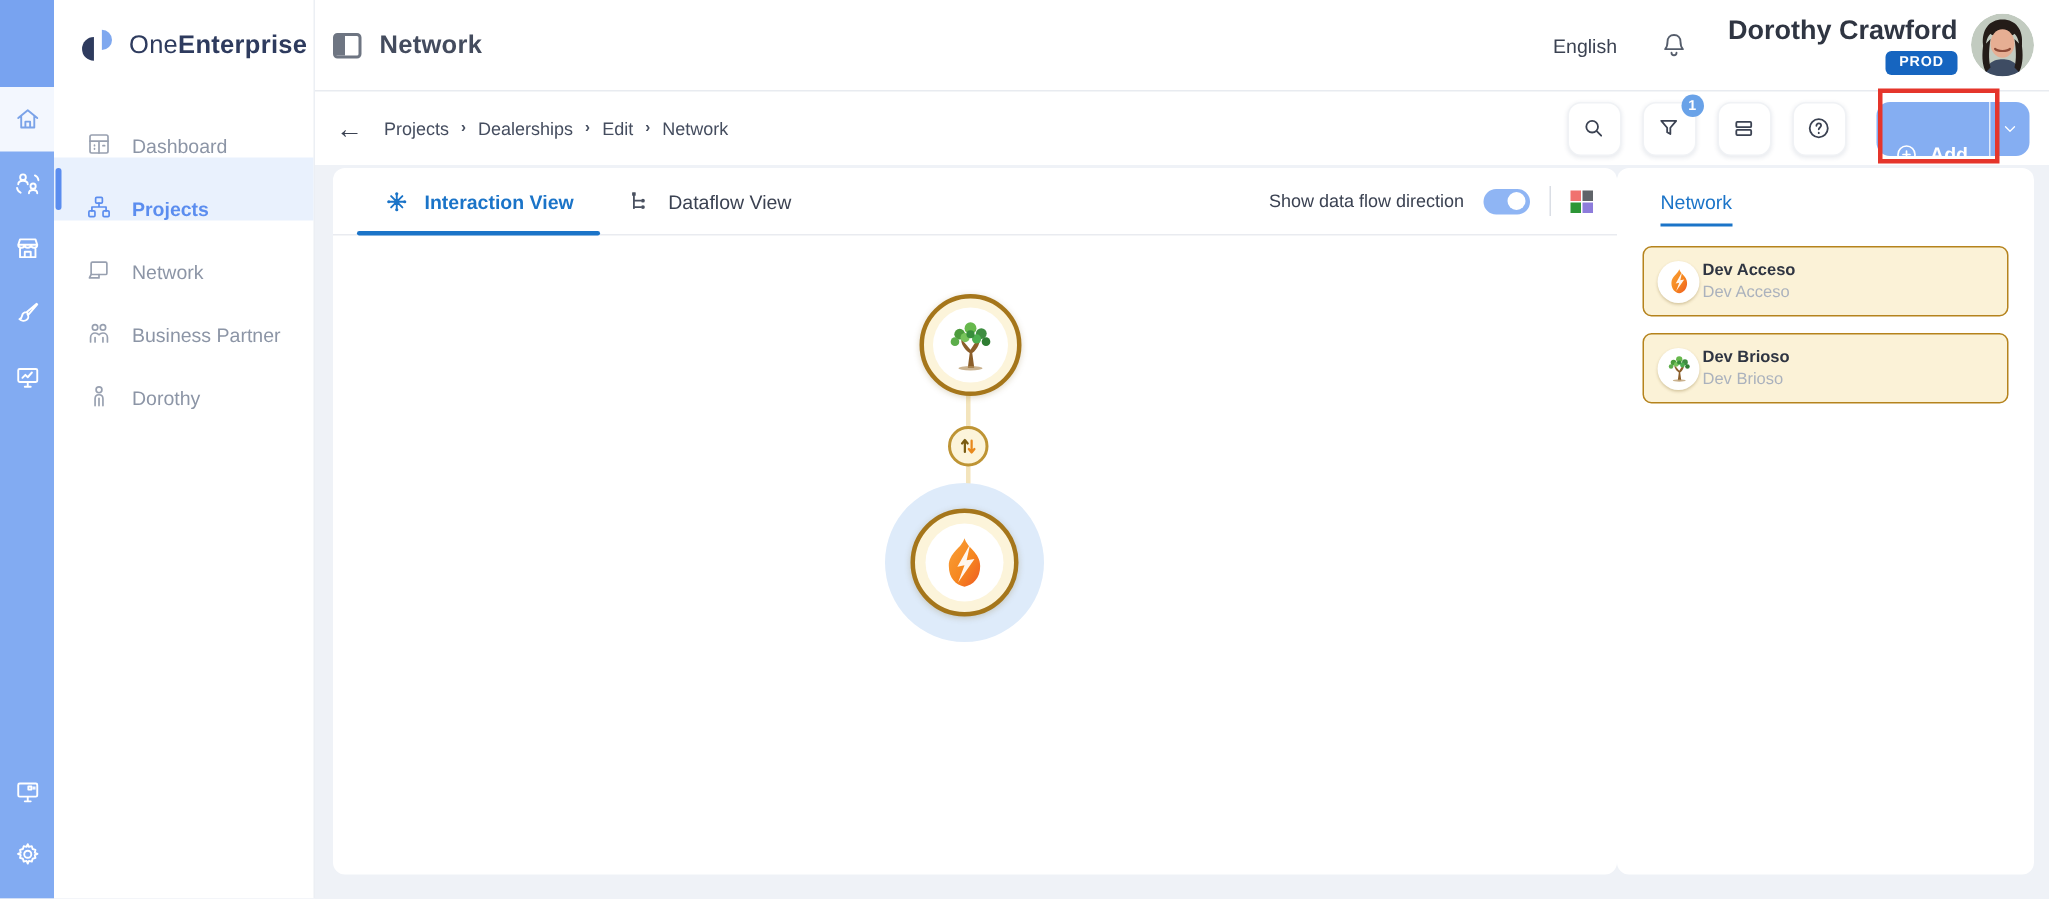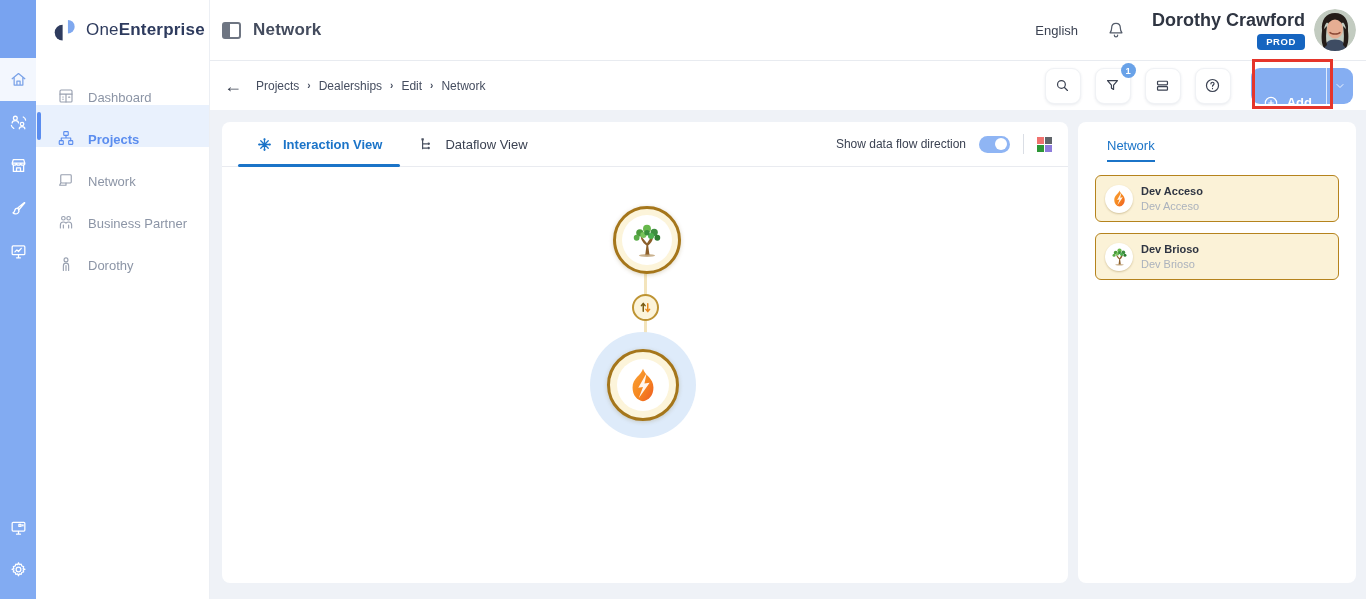--- a/index.html
+++ b/index.html
@@ -56,21 +56,21 @@
   .tool-btn svg { width:17px; height:17px; stroke:#3B4252; fill:none; stroke-width:1.7; stroke-linecap:round; stroke-linejoin:round; }
   .tool-badge { position:absolute; top:-6px; right:-6px; min-width:15px; height:15px; border-radius:8px; background:#69A2E8; color:#fff; font-size:9.5px; font-weight:bold; display:flex; align-items:center; justify-content:center; padding:0 4px; }
   .add-btn { margin-left:6px; height:36px; background:#85AEF2; border-radius:9px; display:flex; align-items:center; color:#fff; cursor:pointer; overflow:hidden; }
   .add-main { display:flex; align-items:center; gap:8px; padding:0 14px 0 12px; font-size:13px; font-weight:bold;margin-top:34px; }
   .add-main svg, .add-caret svg { width:16px; height:16px; stroke:#fff; fill:none; stroke-width:1.7; stroke-linecap:round; stroke-linejoin:round; }
   .add-caret { width:27px; height:36px; display:flex; align-items:center; justify-content:center; border-left:1px solid rgba(255,255,255,.75); }
   .add-caret svg { width:12px; height:12px; }
   .annotation-box { position:absolute; top:-2px; right:33px; width:81px; height:50px; border:3px solid #E5352B; pointer-events:none; z-index:5; }
 
   
-  .content { flex:1; display:flex; gap:10px; padding:12px 10px 16px 12px; min-height:0; }
+  .content { flex:1; display:flex; padding:2px 10px 16px 12px; min-height:0; }
   .canvas { flex:1; background:#fff; border-radius:8px; display:flex; flex-direction:column; min-width:0; }
   .canvas-head { height:45px; border-bottom:1px solid #E9EBF0; display:flex; align-items:stretch; padding:0 16px; }
   .tab { display:flex; align-items:center; gap:10px; font-size:13px; color:#3B4252; padding:0 18px; cursor:pointer; position:relative; }
   .tab svg { width:17px; height:17px; }
   .tab.active { color:#1B74C8; font-weight:bold; }
   .tab.active::after { content:""; position:absolute; left:0; right:0; bottom:-1px; height:3px; background:#1B74C8; border-radius:2px; }
   .canvas-head-right { margin-left:auto; display:flex; align-items:center; gap:13px; }
   .toggle-label { font-size:12px; color:#3B4252; }
   .toggle { width:31px; height:17px; border-radius:9px; background:#8FB5F4; position:relative; cursor:pointer; }
   .toggle .knob { position:absolute; top:2.5px; right:3px; width:12px; height:12px; border-radius:50%; background:#fff; }
@@ -84,21 +84,21 @@
   .node-inner { background:#fff; border-radius:50%; display:flex; align-items:center; justify-content:center; }
   .halo { position:absolute; border-radius:50%; background:#DEEBFA; }
   .edge-icon { position:absolute; width:27px; height:27px; border-radius:50%; background:#FCF4DA; border:2px solid #BE9434; display:flex; align-items:center; justify-content:center; cursor:pointer; }
 
   
   .side-panel { width:278px; background:#fff; border-radius:8px; padding:14px 17px; flex-shrink:0; }
   .side-tab { display:inline-block; font-size:13px; color:#1B74C8; padding-bottom:7px; border-bottom:2px solid #1B74C8; margin-left:12px; cursor:pointer; }
   .cards { margin-top:13px; display:flex; flex-direction:column; gap:11px; }
   .card { height:47px; background:#FBF2D7; border:1.5px solid #B5831D; border-radius:6px; display:flex; align-items:center; padding:0 9px; cursor:pointer; }
   .card-icon { width:28px; height:28px; background:#fff; border-radius:50%; display:flex; align-items:center; justify-content:center; box-shadow:0 1px 2px rgba(120,90,20,.3); flex-shrink:0; }
-  .card-text { margin-left:8px; }
+  .card-text { margin-left:2px; }
   .card-title { font-size:11px; font-weight:bold; color:#2F3542; }
   .card-sub { font-size:11px; color:#ABB2BD; margin-top:3px; }
 </style>
 </head>
 <body>
 
 <svg width="0" height="0" style="position:absolute">
   <defs>
     <linearGradient id="flame-grad" x1="0" y1="0" x2="1" y2="1">
       <stop offset="0" stop-color="#F9A13A"></stop>

